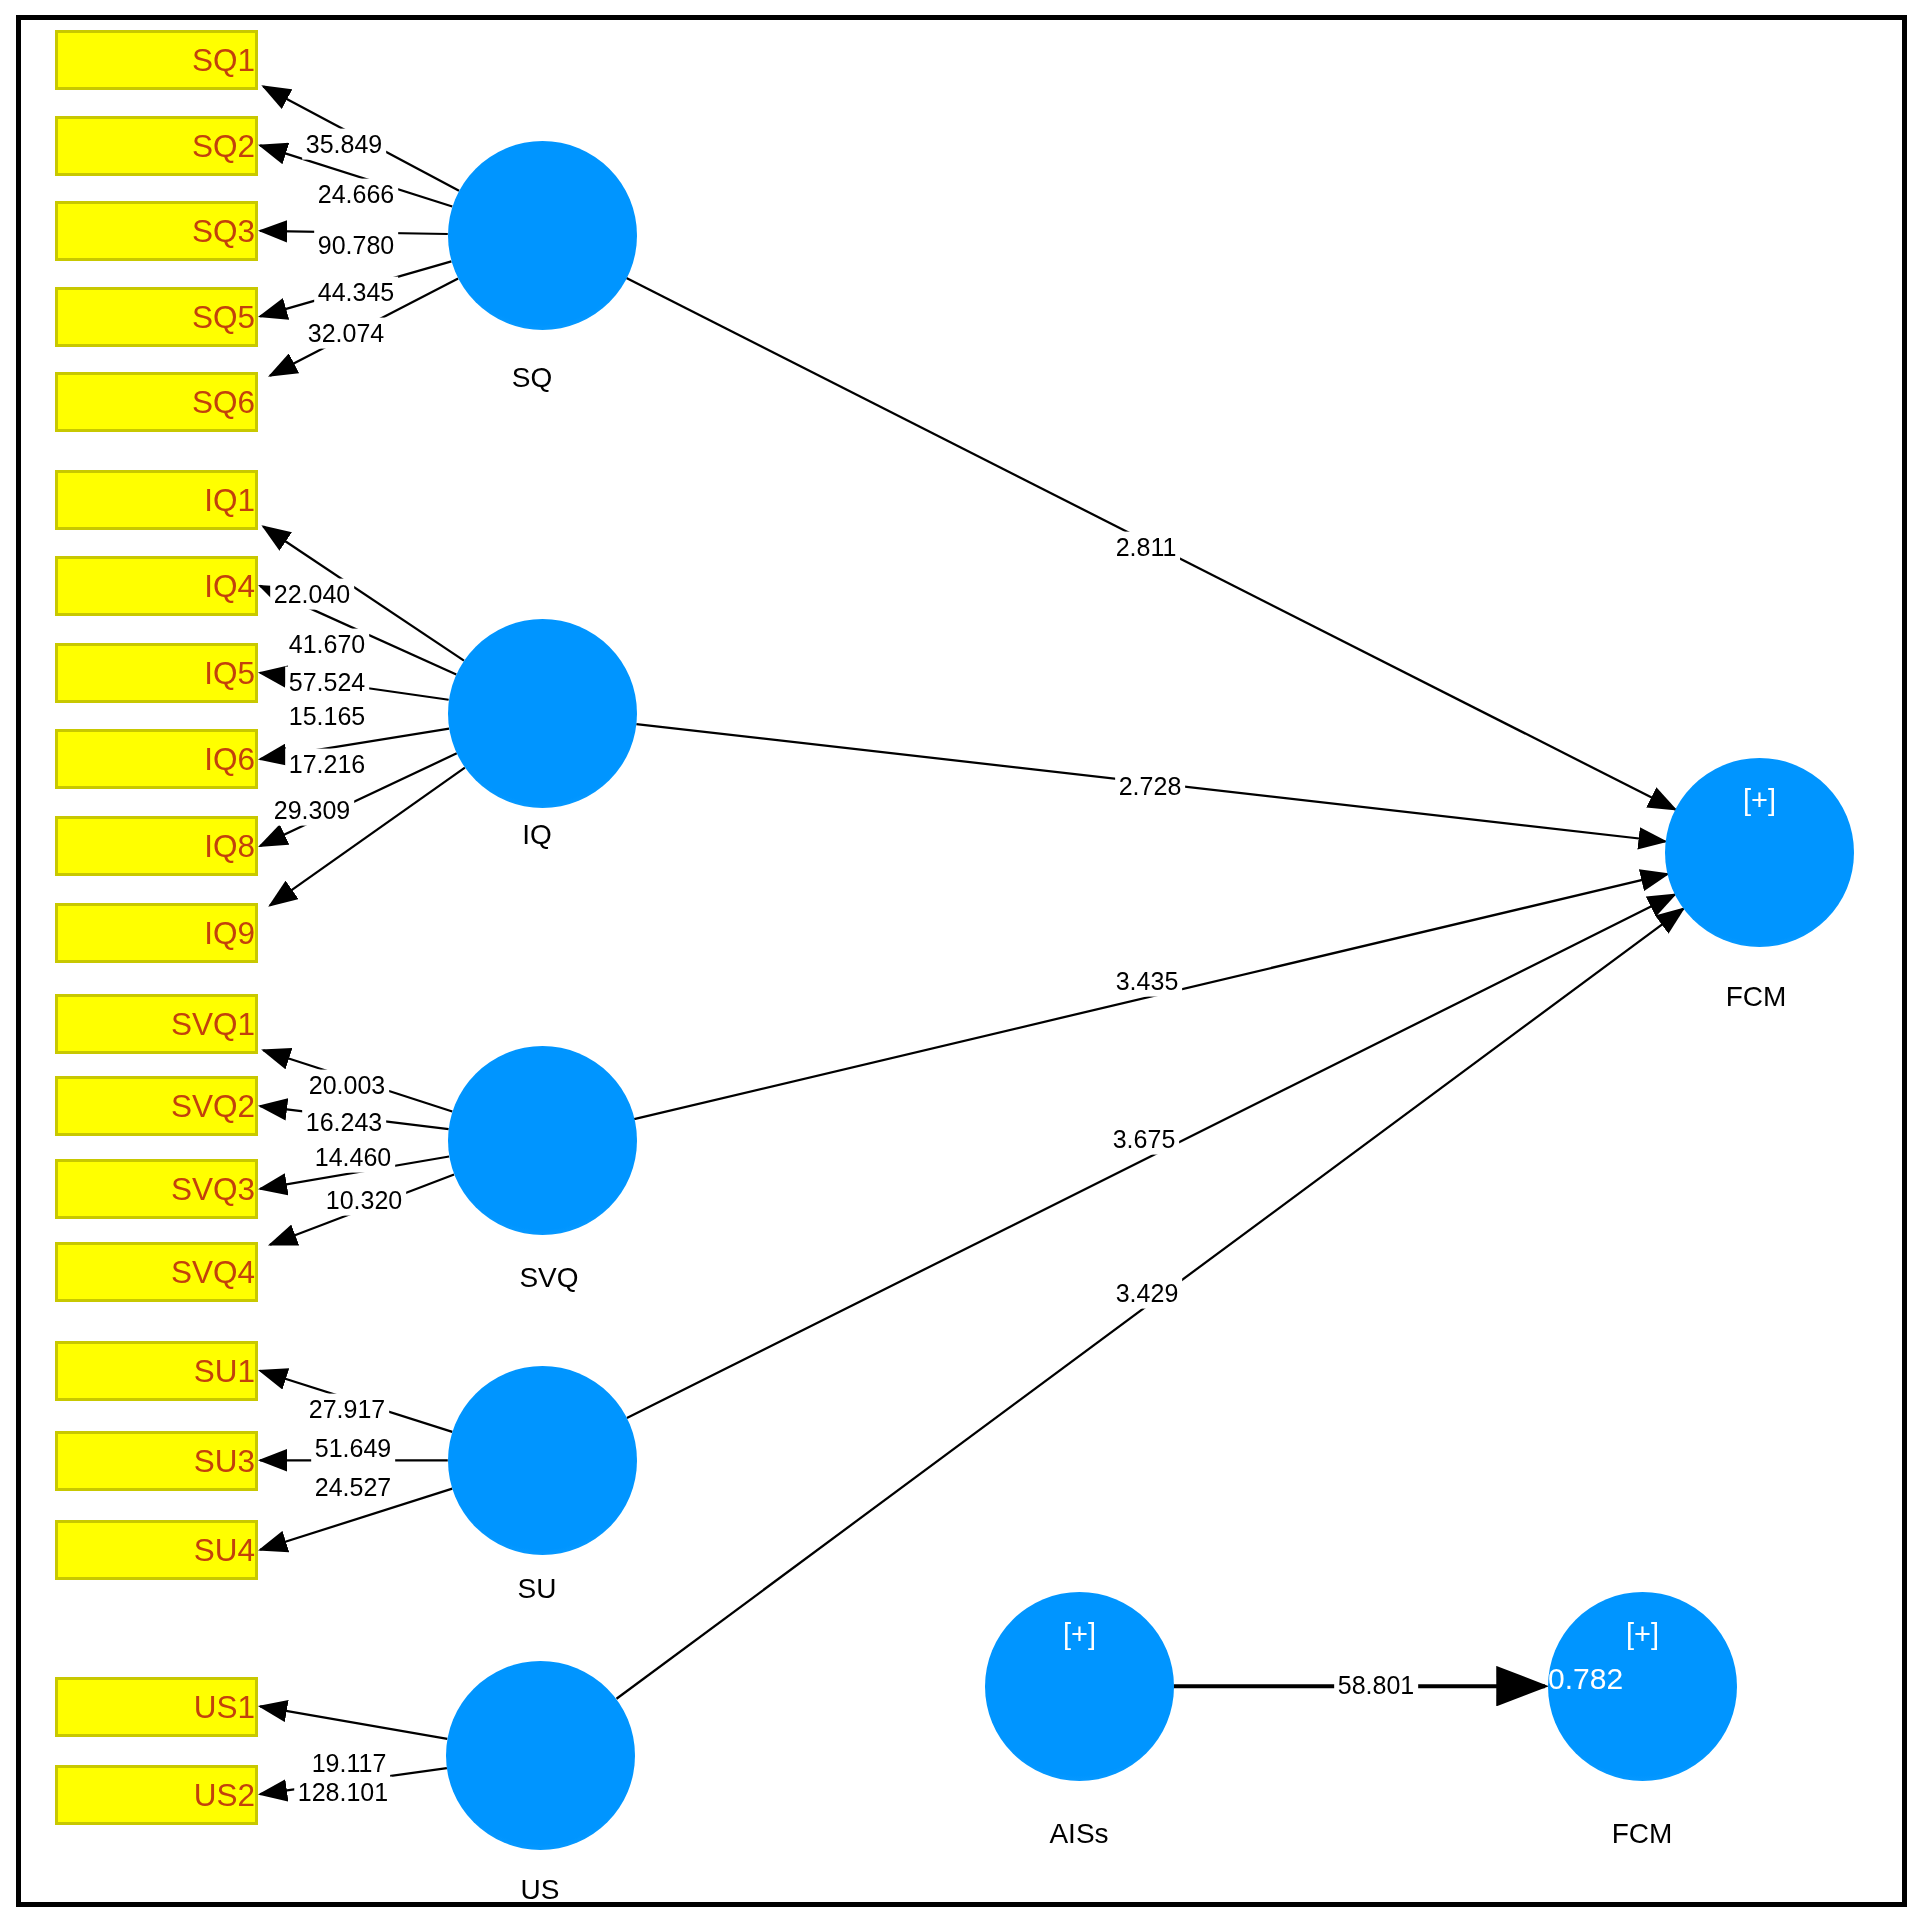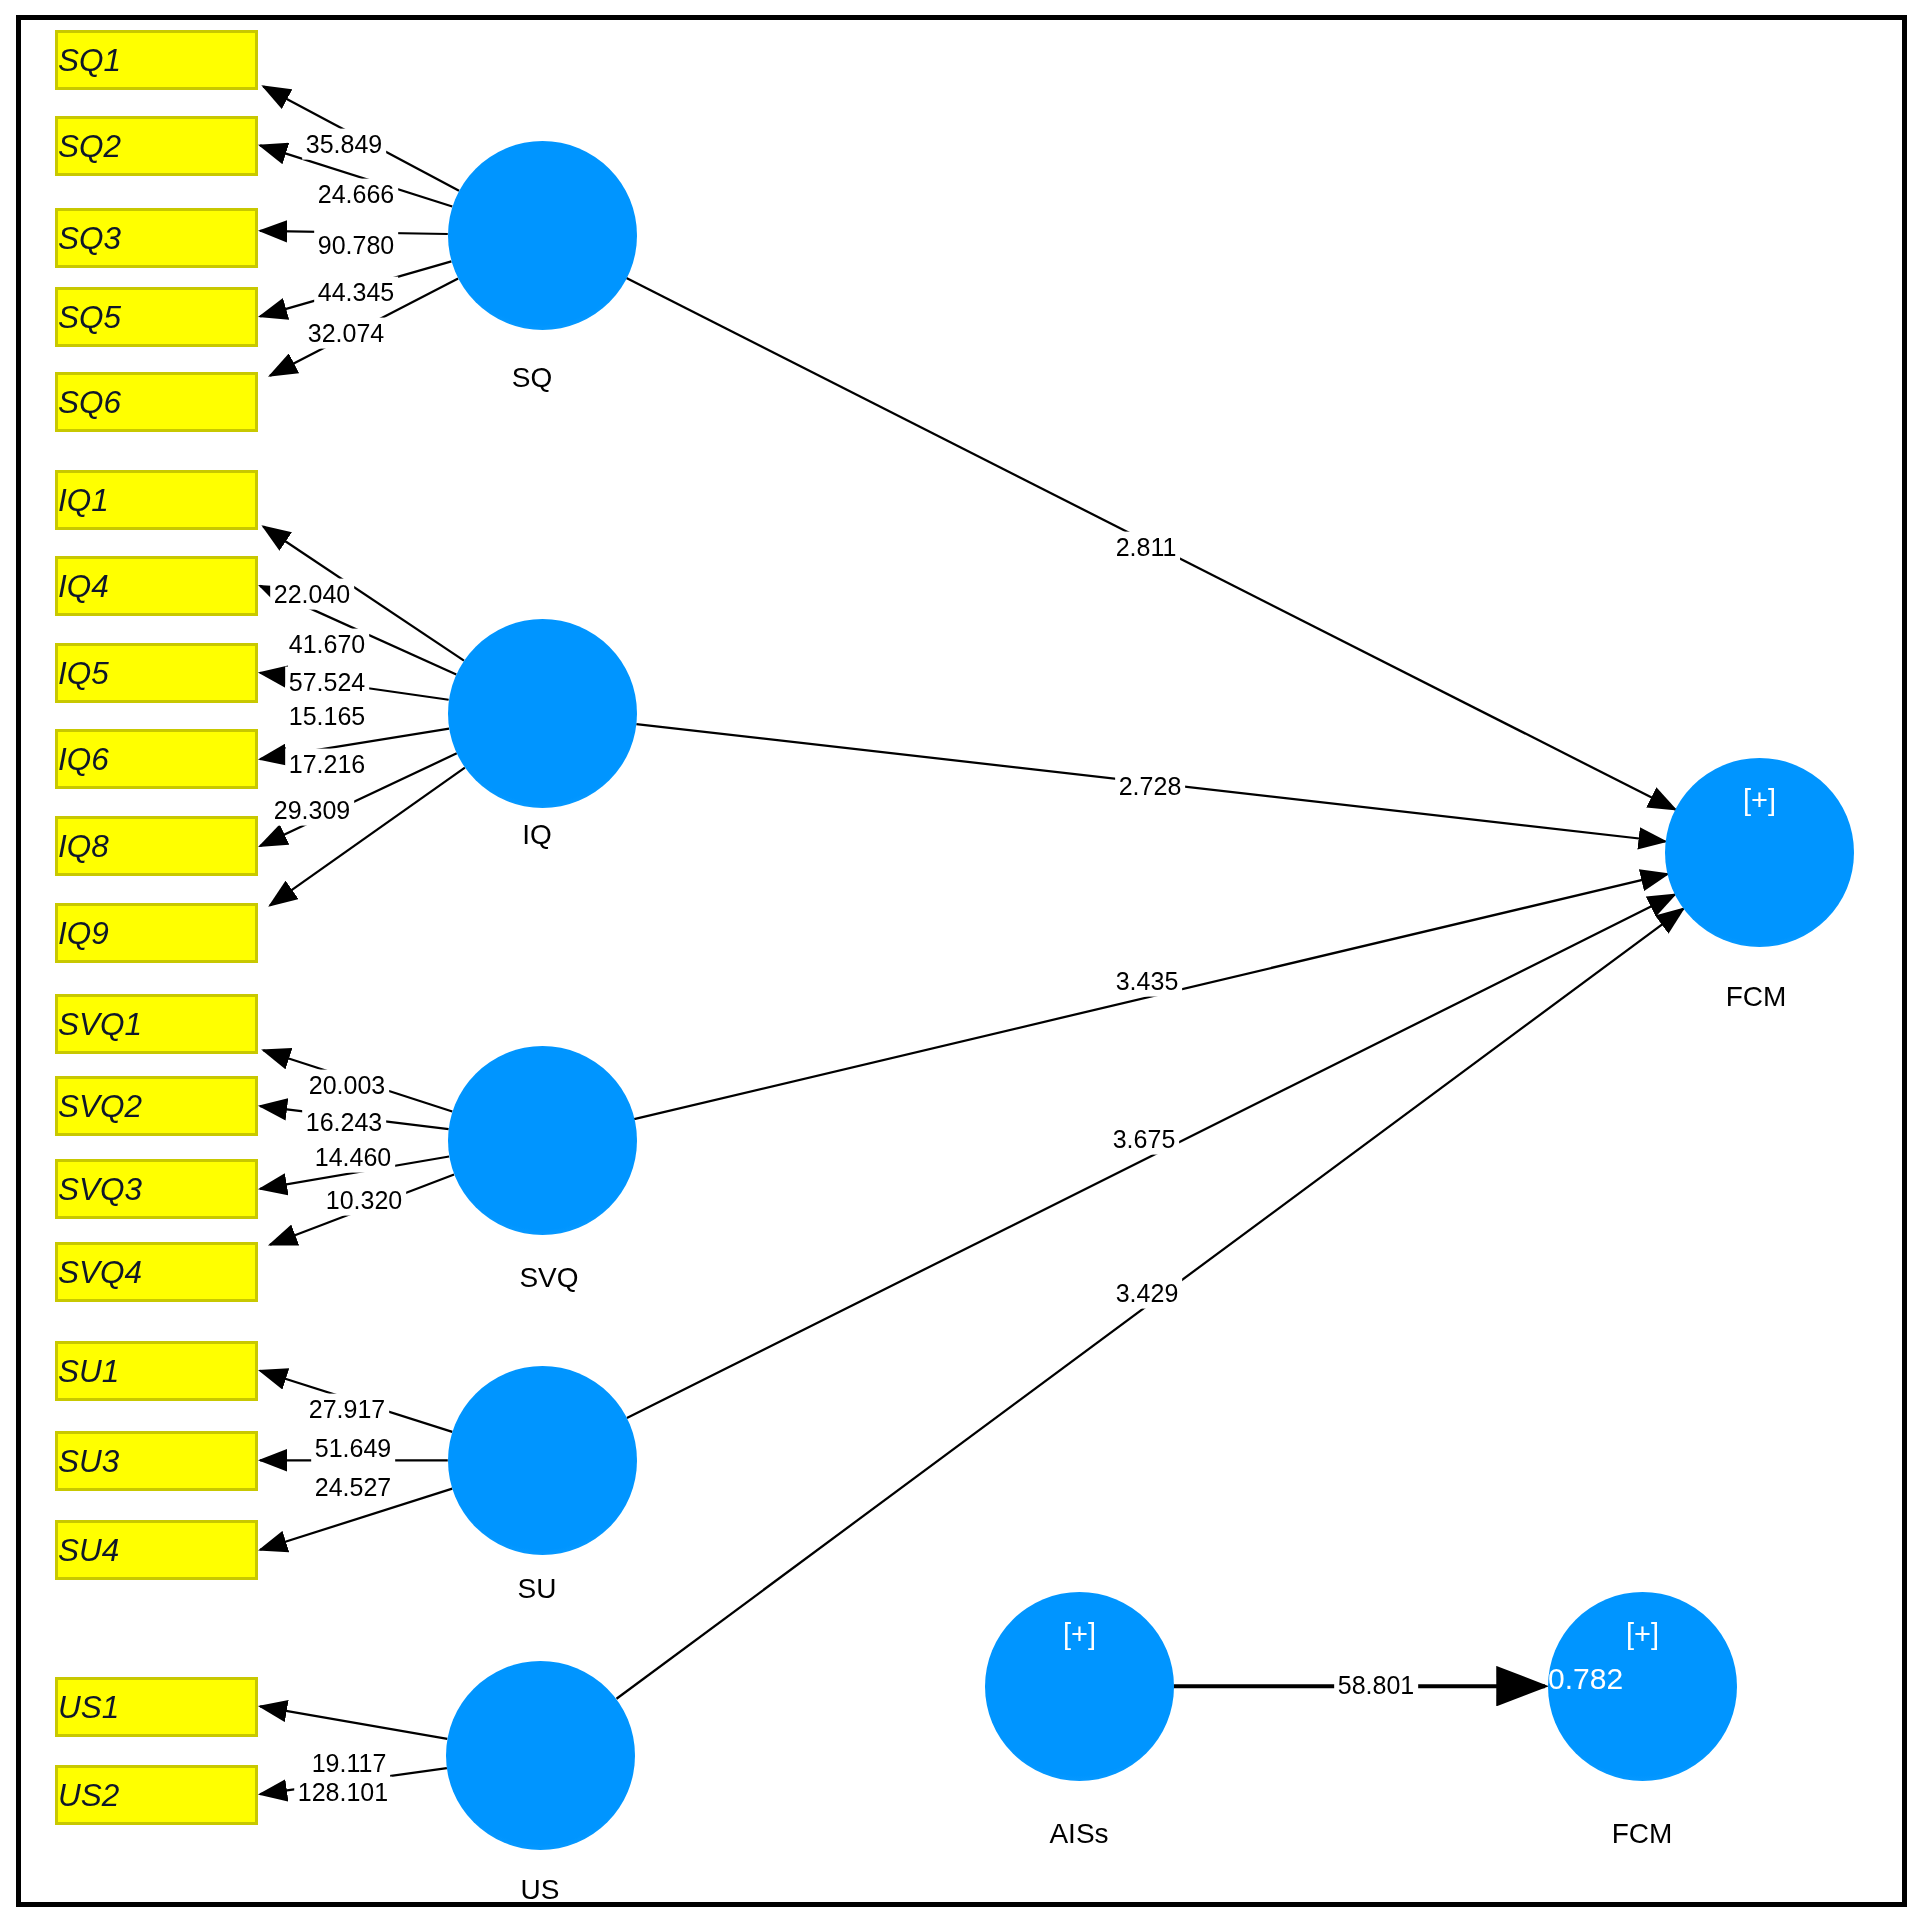--- a/index.html
+++ b/index.html
@@ -8,22 +8,22 @@
     font-family:"Liberation Sans", sans-serif;
   }
   .frame{
     position:absolute;left:16px;top:15px;width:1891px;height:1892px;
     border:5px solid #000000;box-sizing:border-box;background:transparent;
   }
   svg.wires{position:absolute;left:0;top:0;z-index:1;}
   .box{
     position:absolute;left:55px;width:203px;height:60px;box-sizing:border-box;
     background:#FFFF00;border:3.6px solid #C8C800;z-index:2;
-    display:flex;align-items:center;justify-content:flex-start;
-    font-size:31.5px;color:#0f172a;font-style:italic;
+    display:flex;align-items:center;justify-content:flex-end;
+    font-size:31.5px;color:#c2410c;
   }
   .circle{
     position:absolute;width:189px;height:189px;border-radius:50%;
     background:radial-gradient(circle at 50% 45%, #0095FF 70%, #2FADFF 100%);
     z-index:2;
   }
   .plus{
     position:absolute;left:0;right:0;top:26px;text-align:center;
     color:#FFFFFF;font-size:29px;z-index:3;
   }
@@ -86,21 +86,21 @@
 
     <line x1="2608" y1="3747" x2="3433" y2="3747" stroke="#000" stroke-width="9" marker-end="url(#arw)"></line>
   </svg>
 
   <div class="box" style="top:30px">
       <span>SQ1</span>
     </div>
   <div class="box" style="top:116px">
       <span>SQ2</span>
     </div>
-  <div class="box" style="top:208px">
+  <div class="box" style="top:201px">
       <span>SQ3</span>
     </div>
   <div class="box" style="top:287px">
       <span>SQ5</span>
     </div>
   <div class="box" style="top:372px">
       <span>SQ6</span>
     </div>
 
   <div class="box" style="top:470px">

